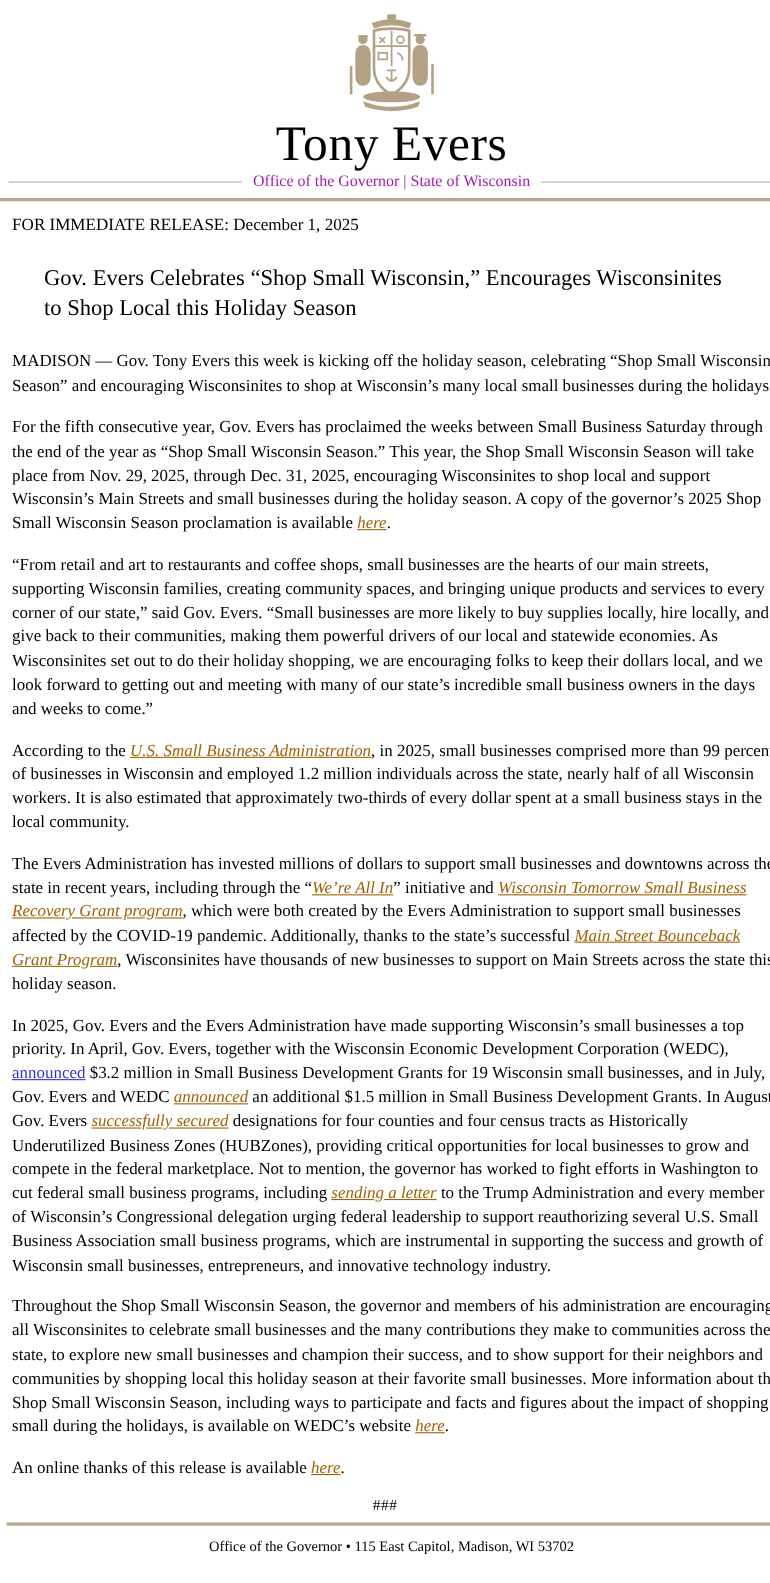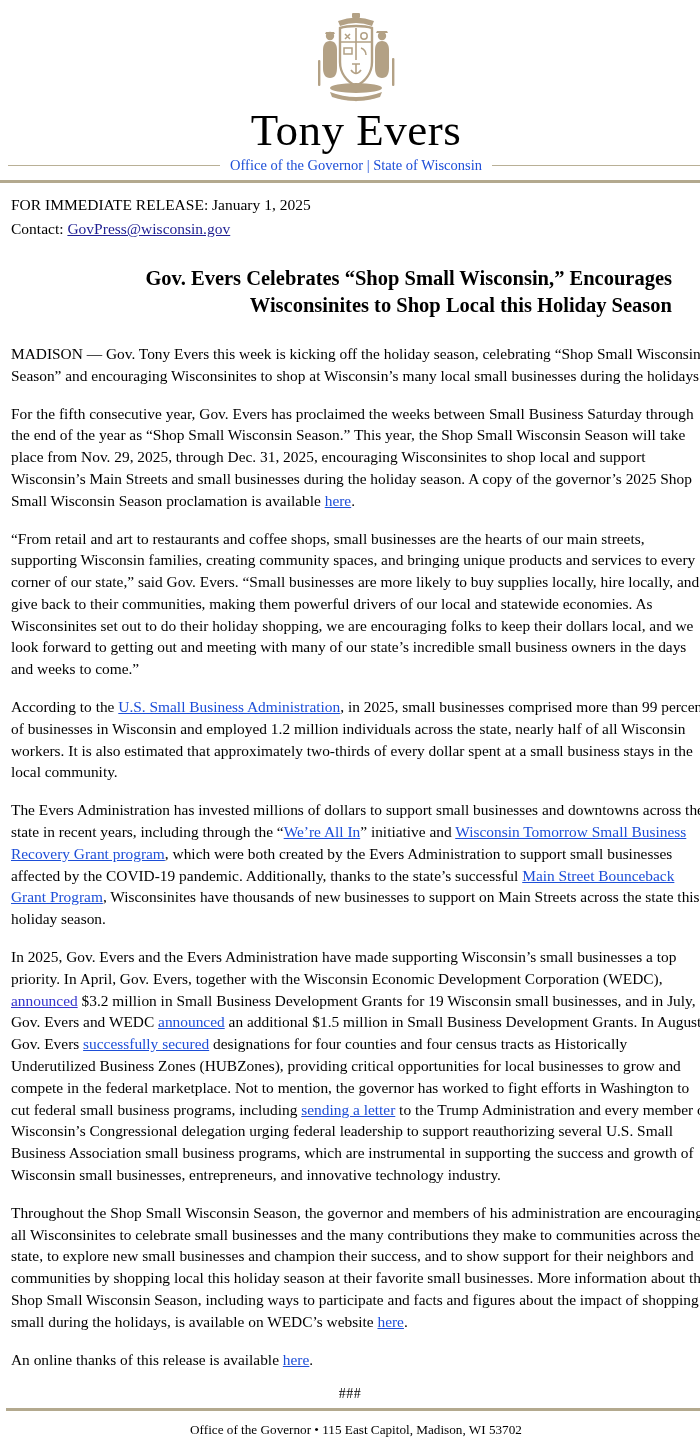--- a/index.html
+++ b/index.html
@@ -47,62 +47,63 @@
   }
   .subline-rule {
     flex: 1 1 auto;
     height: 1px;
     background: #b9b096;
   }
   .subline-text {
     flex: 0 0 auto;
     font-size: 14.5px;
     white-space: nowrap;
-    color: #1d4ed8;
+    color: #a21caf;
   }
   .thick-rule {
     height: 3px;
     background: #b3a98e;
     margin: 6px 0 0 0;
   }
 
   
   .meta {
     padding: 11px 12px 0 11px;
     font-size: 15.5px;
     line-height: 1.45;
   }
   .meta .label { font-weight: normal; }
   .meta-line { margin-bottom: 2px; }
 
   
   h1.headline {
     font-size: 20.5px;
-    font-weight: bold;
-    text-align: right;
+    font-weight: normal;
+    text-align: left;
     line-height: 1.32;
     margin: 24px 40px 0 40px;
     padding: 0;
   }
 
   
   .body-copy {
     padding: 0 0 0 11px;
     font-size: 15.4px;
     line-height: 1.415;
   }
   .body-copy p {
     margin: 0 0 16px 0;
     width: 700px;
   }
   .body-copy p:first-child { margin-top: 24px; }
 
   a.lnk {
-    color: #1d4ed8;
+    color: #a16207;
     text-decoration: underline;
+    font-style: italic;
   }
   a.lnk-bright {
     color: #3333cc;
     text-decoration: underline;
   }
   a.mail {
     color: #1d1d91;
     text-decoration: underline;
   }
 
@@ -188,24 +189,21 @@
     <div class="subline-row">
       <div class="subline-rule"></div>
       <div class="subline-text">Office of the Governor | State of Wisconsin</div>
       <div class="subline-rule"></div>
     </div>
     <div class="thick-rule"></div>
   </div>
 
   <div class="meta">
     <div class="meta-line">
-      <span class="label">FOR IMMEDIATE RELEASE:</span><span> January 1, 2025</span>
-    </div>
-    <div class="meta-line">
-      <span>Contact: </span><a class="mail" href="#">GovPress@wisconsin.gov</a>
+      <span class="label">FOR IMMEDIATE RELEASE:</span><span> December 1, 2025</span>
     </div>
   </div>
 
   <h1 class="headline">Gov. Evers Celebrates “Shop Small Wisconsin,” Encourages Wisconsinites to Shop Local this Holiday Season</h1>
 
   <div class="body-copy">
 
     <p>MADISON — Gov. Tony Evers this week is kicking off the holiday season, celebrating “Shop Small Wisconsin Season” and encouraging Wisconsinites to shop at Wisconsin’s many local small businesses during the holidays.</p>
 
     <p><span>For the fifth consecutive year, Gov. Evers has proclaimed the weeks between Small Business Saturday through the end of the year as “Shop Small Wisconsin Season.” This year, the Shop Small Wisconsin Season will take place from Nov. 29, 2025, through Dec. 31, 2025, encouraging Wisconsinites to shop local and support Wisconsin’s Main Streets and small businesses during the holiday season. A copy of the governor’s 2025 Shop Small Wisconsin Season proclamation is available </span><a class="lnk" href="#">here</a><span>.</span></p>

